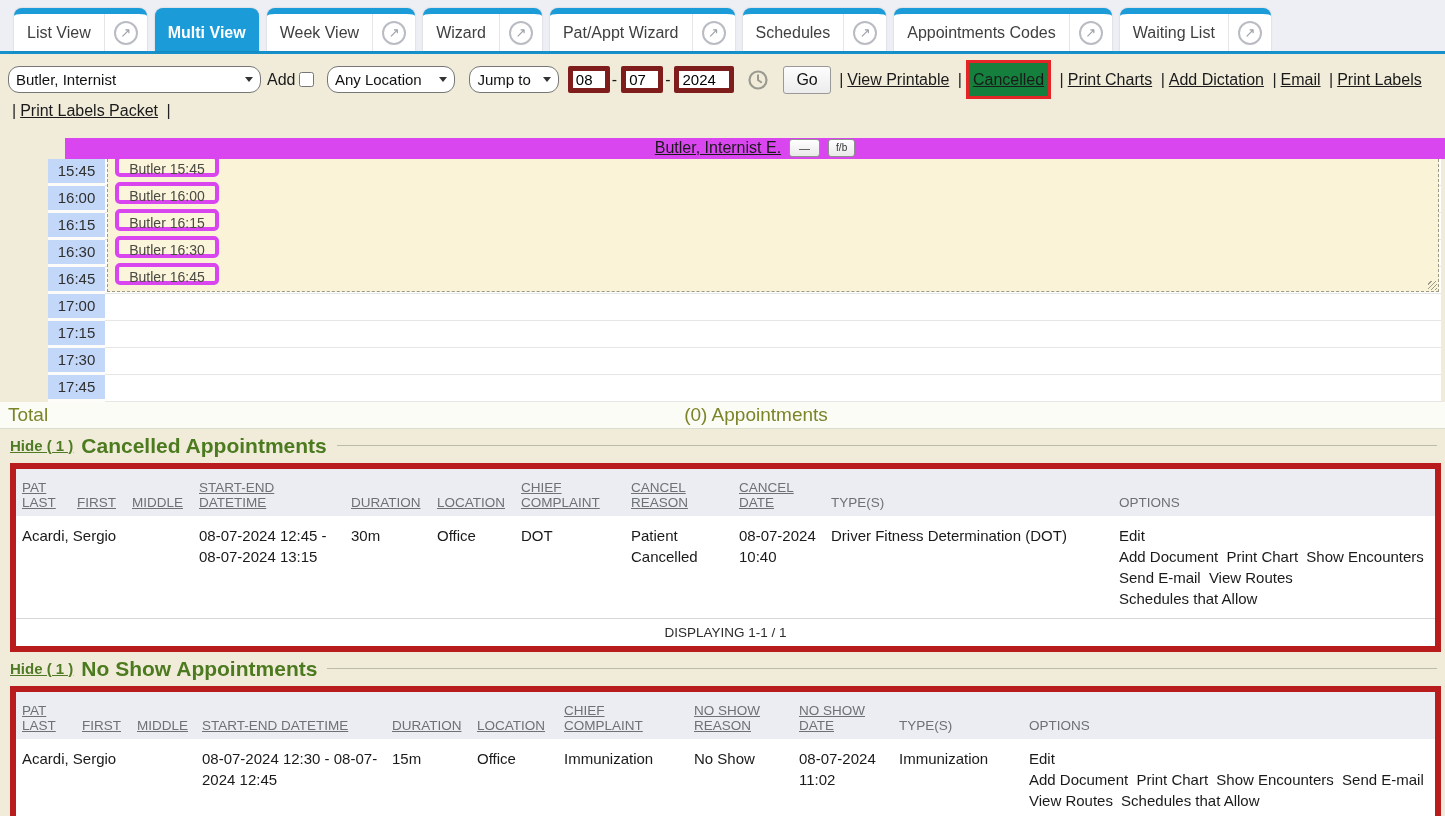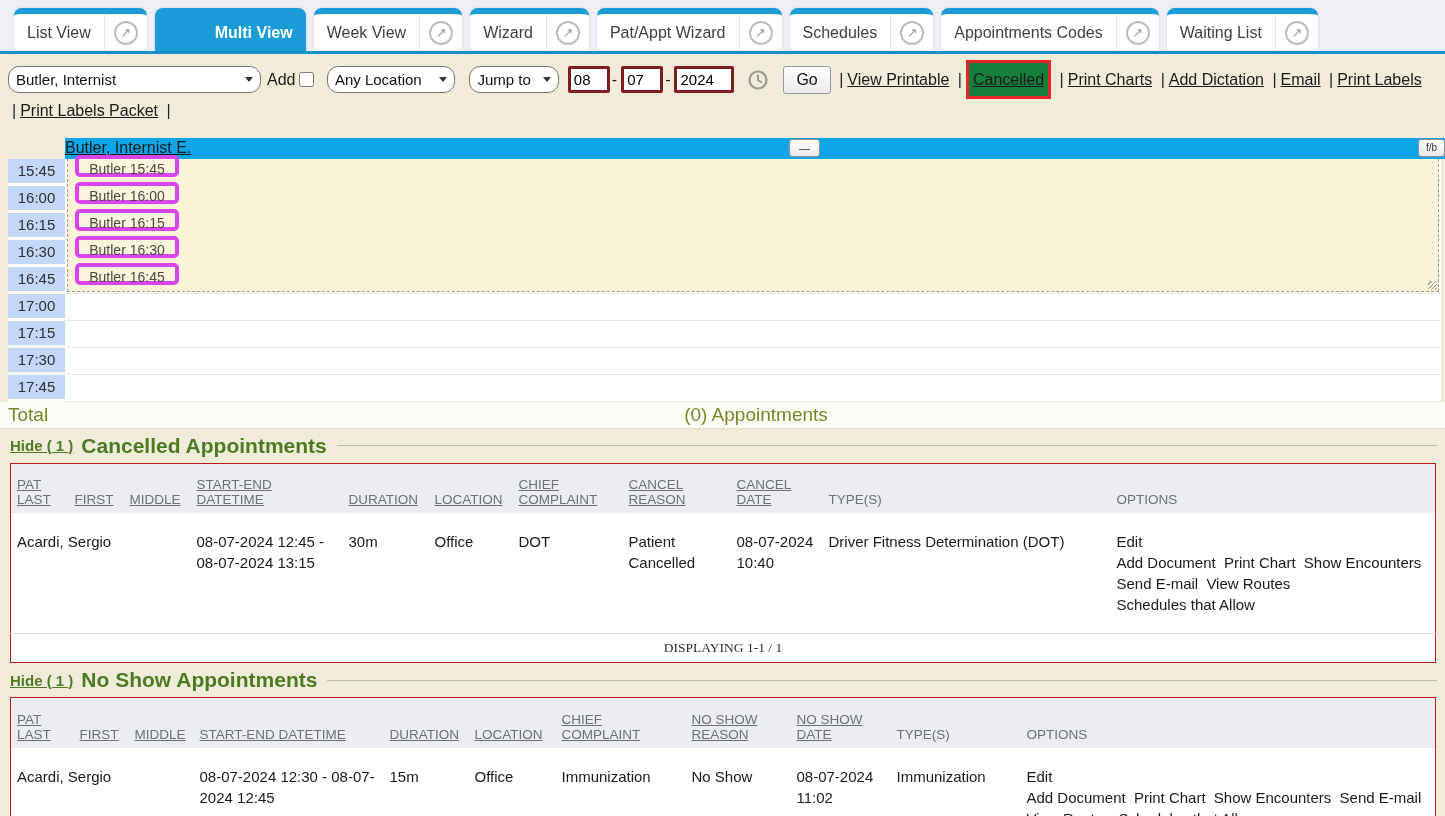--- a/index.html
+++ b/index.html
@@ -31,39 +31,39 @@
     box-shadow:0 0 2px rgba(0,0,0,.18);
     cursor:pointer;
     white-space:nowrap;
   }
   .tab-label { padding:0 13px; font-size:16px; color:#3f3f3f; }
   .tab-iconwrap { border-left:1px solid #e5e5e5; padding:0 9px; display:flex; align-items:center; height:100%; }
   .arrow-circle {
     width:24px; height:24px; border:2px solid #b9bdc3; border-radius:50%;
     color:#9aa0a6; font-size:13px; line-height:20px; text-align:center; display:inline-block;
   }
-  .tab.active { background:#1b9cd8; border-top-color:#1b9cd8;padding-left:47px; }
+  .tab.active { background:#1b9cd8; border-top-color:#1b9cd8; }
   .tab.active .tab-label { color:#fff; font-weight:bold; }
 
   
   .toolbar { padding:10px 8px 2px 8px; font-size:16px; line-height:30px; }
   .toolbar > * { vertical-align:middle; }
   .fake-select {
     display:inline-flex; align-items:center; justify-content:space-between;
     height:27px; border:1px solid #767676; border-radius:11px; background:#fff;
     padding:0 7px; font-size:15px; color:#111; cursor:pointer; vertical-align:middle;
   }
   .chev { width:0; height:0; border-left:4px solid transparent; border-right:4px solid transparent; border-top:5px solid #333; margin-left:8px; }
   .sel-provider { width:253px; }
   .sel-location { width:128px; margin-left:8px; }
   .sel-jump { width:90px; margin-left:10px; }
   .add-label { margin-left:6px; }
   .add-check { width:15px; height:15px; vertical-align:middle; margin-left:4px; }
   .date-input {
-    width:42px; height:27px; border:3px solid #7f1d1d; border-radius:2px;
+    width:42px; height:27px; border:5px solid #7f1d1d; border-radius:2px;
     font-size:15px; font-family:inherit; padding:0 3px; margin-left:4px; vertical-align:middle;
   }
   .date-input.year { width:60px; }
   .date-sep { margin-left:2px; }
   .clock-btn { display:inline-block; vertical-align:middle; margin-left:8px; cursor:pointer; line-height:0; }
   .go-btn {
     display:inline-block; height:28px; line-height:26px; padding:0 12px; margin-left:10px;
     background:linear-gradient(#fdfdfd,#ececec); border:1px solid #999; border-radius:3px;
     font-size:16px; color:#111; cursor:pointer; vertical-align:middle;
   }
@@ -71,29 +71,29 @@
   .tb-link { color:#1a1a1a; text-decoration:underline; cursor:pointer; }
   .tb-link.boxed {
     background:#15803d; border:3px solid #e42528; padding:8px 4px; text-decoration:underline;
   }
 
   
   .schedule { margin-top:10px; }
   .sched-header { display:flex; height:21px; }
   .sched-corner { width:57px; margin-left:8px; }
   .sched-title-bar {
-    flex:1; background:#0ea5e9; display:flex; align-items:center; justify-content:space-between; gap:8px;
+    flex:1; background:#d946ef; display:flex; align-items:center; justify-content:center; gap:8px;
   }
   .provider-link { color:#1a1a1a; text-decoration:underline; font-size:16px; cursor:pointer; }
   .mini-btn {
     height:18px; line-height:16px; padding:0 9px; background:linear-gradient(#fff,#e9e9e9);
     border:1px solid #8f8f8f; border-radius:3px; font-size:11px; color:#333; cursor:pointer;
   }
   .mini-btn.fb { font-size:10px; padding:0 7px; }
-  .sched-body { position:relative; }
+  .sched-body { position:relative;margin-left:40px; }
   .time-row { display:flex; height:27px; }
   .time-cell {
     width:57px; margin-left:8px; background:#c3d7f8; border-bottom:3px solid #fdfcf8;
     font-size:15px; color:#2f2f2f; display:flex; align-items:center; justify-content:center;
   }
   .slot-cell { flex:1; background:#fff; border-bottom:1px solid #e6e6e6; margin-right:4px; cursor:pointer; }
   .open-slots {
     position:absolute; top:0; left:67px; right:6px; height:133px;
     background:#faf3d8; border:1px dashed #9a9a8c; border-top:none; z-index:2;
     padding:0 0 0 7px;
@@ -118,36 +118,36 @@
 
   
   .section { margin-top:5px; }
   .section-head { display:flex; align-items:center; margin:0 8px 0 10px; }
   .hide-link { color:#4e7b23; font-weight:bold; font-size:15px; text-decoration:underline; cursor:pointer; white-space:nowrap; }
   .section-title { color:#4c7a1f; font-weight:bold; font-size:21px; margin-left:8px; white-space:nowrap; }
   .section-rule { flex:1; border-top:1px solid #bcbcab; margin-left:10px; }
 
   table.appt {
     width:1425px; margin:5px 10px 0 10px; border-collapse:collapse; table-layout:fixed;
-    background:#fff; border:1px solid #b91c1c;
+    background:#fff; border:6px solid #b91c1c;
   }
   table.appt thead th {
     background:#ebedf2; color:#6d7176; font-size:13.5px; font-weight:normal;
     text-align:left; vertical-align:bottom; padding:6px; height:50px;
   }
   th .sort { text-decoration:underline; cursor:pointer; }
   th .nosort { text-decoration:none; }
   table.appt tbody td {
-    font-size:15px; color:#1a1a1a; vertical-align:top; padding:18px 6px; line-height:21px;
+    font-size:15px; color:#1a1a1a; vertical-align:top; padding:9px 6px; line-height:21px;
   }
   td.patient { white-space:nowrap; overflow:visible; }
   .options-cell span { display:inline-block; white-space:nowrap; margin-right:4px; cursor:pointer; }
   .options-cell span:first-child { display:block; }
   table.appt tfoot td {
-    text-align:center; font-size:13.5px; color:#2c2c2c; padding:6px; border-top:1px solid #d9d9d9;font-family:Liberation Serif, serif;
+    text-align:center; font-size:13.5px; color:#2c2c2c; padding:6px; border-top:1px solid #d9d9d9;
   }
   .cancelled-table tbody tr { height:100px; }
   .noshow-table tbody tr { height:70px; }
 </style>
 </head>
 <body>
 
 <div class="tabbar">
   <div class="tab">
     <span class="tab-label">List View</span>

